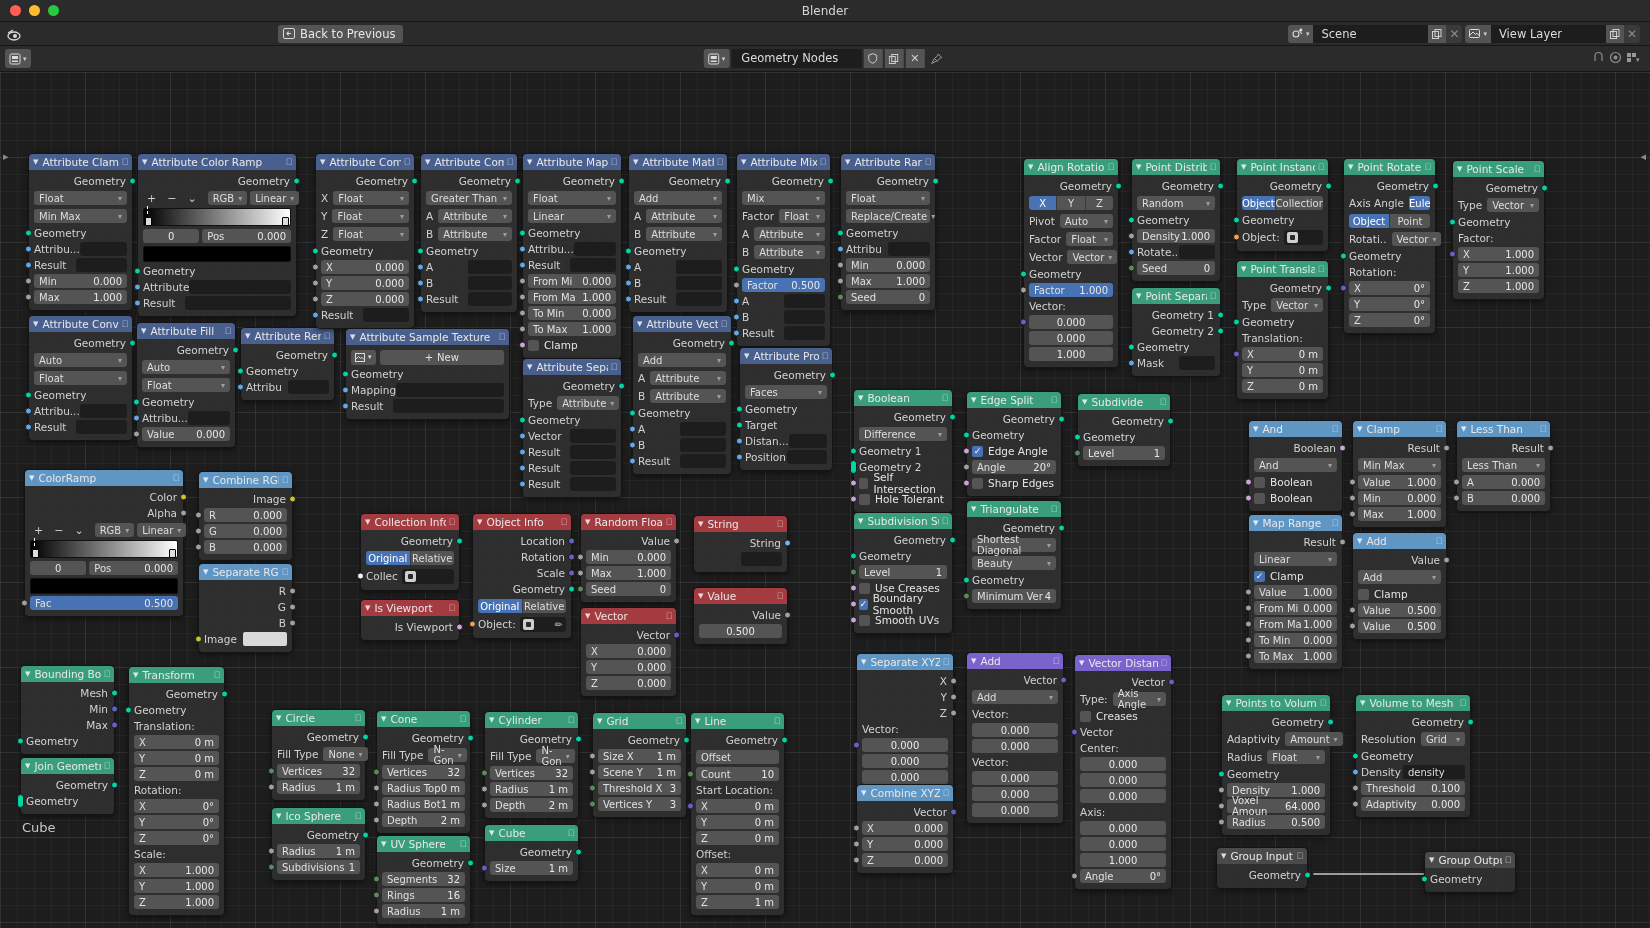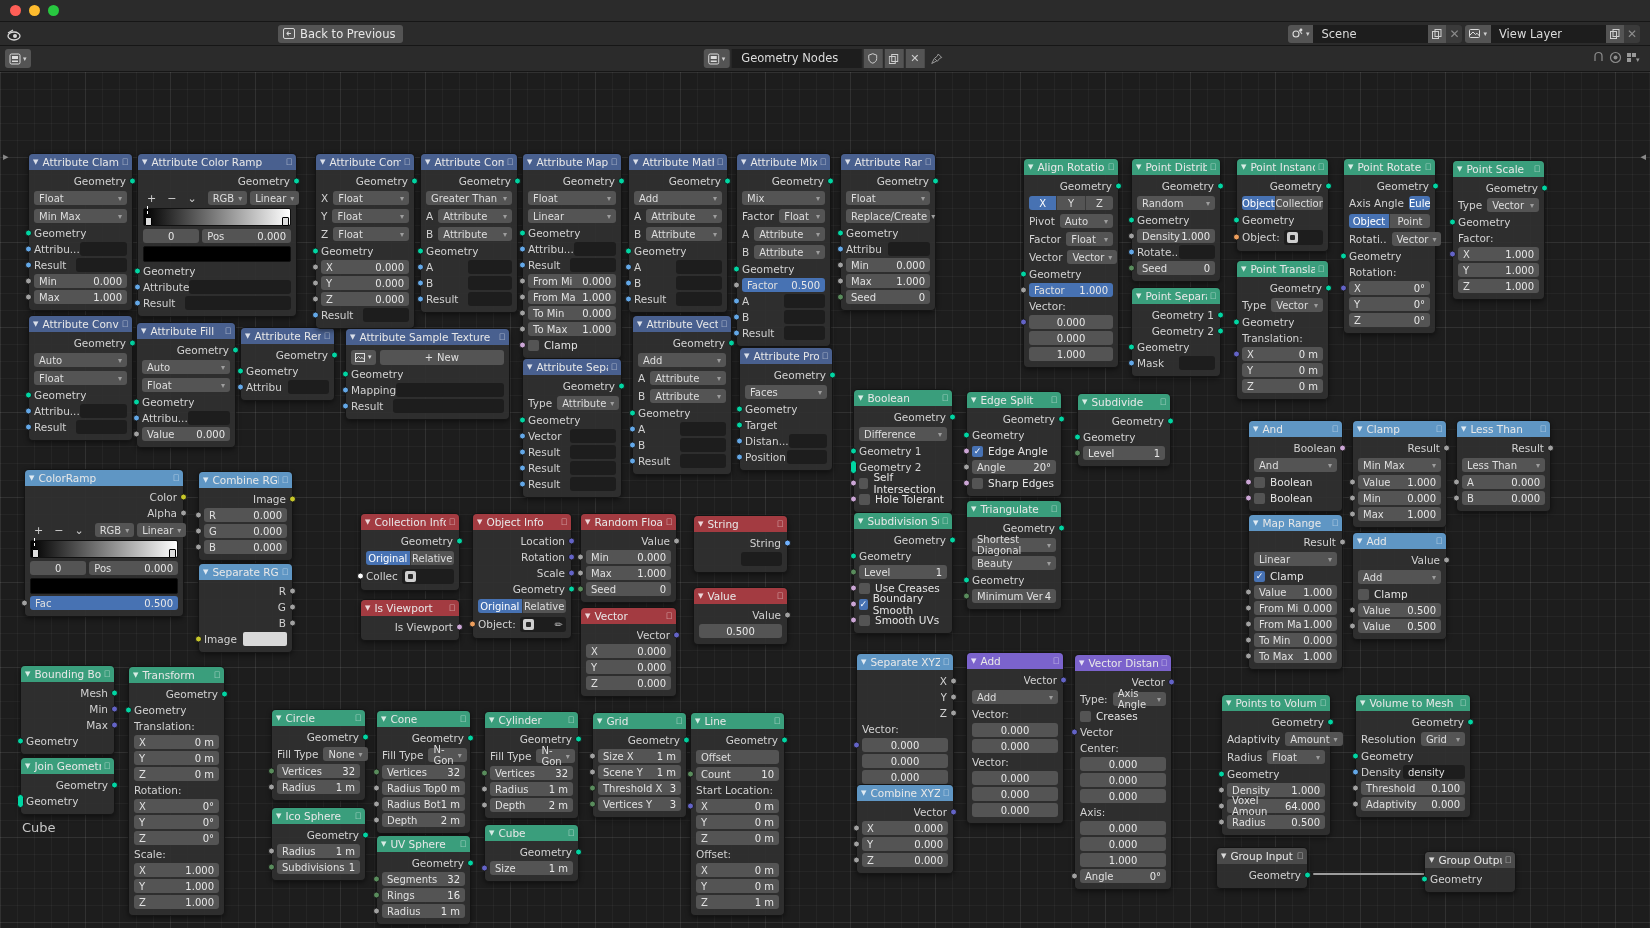--- a/index.html
+++ b/index.html
@@ -234,20 +234,21 @@
 </style>
 </head>
 <body>
 
 <div id="titlebar">
   <div class="traffic">
     <span class="tl r"></span>
     <span class="tl y"></span>
     <span class="tl g"></span>
   </div>
+  <div id="window-title">Blender</div>
 </div>
 
 <div id="topbar">
   <span class="blender-logo">
     <svg width="15" height="14" viewBox="0 0 15 14">
         <ellipse cx="7" cy="9" rx="6" ry="4" fill="none" stroke="#d8d8d8" stroke-width="1.3"></ellipse>
         <circle cx="8" cy="9" r="2" fill="#d8d8d8"></circle>
         <path d="M1 6 L6 3" stroke="#d8d8d8" stroke-width="1.3" fill="none"></path>
       </svg>
   </span>

